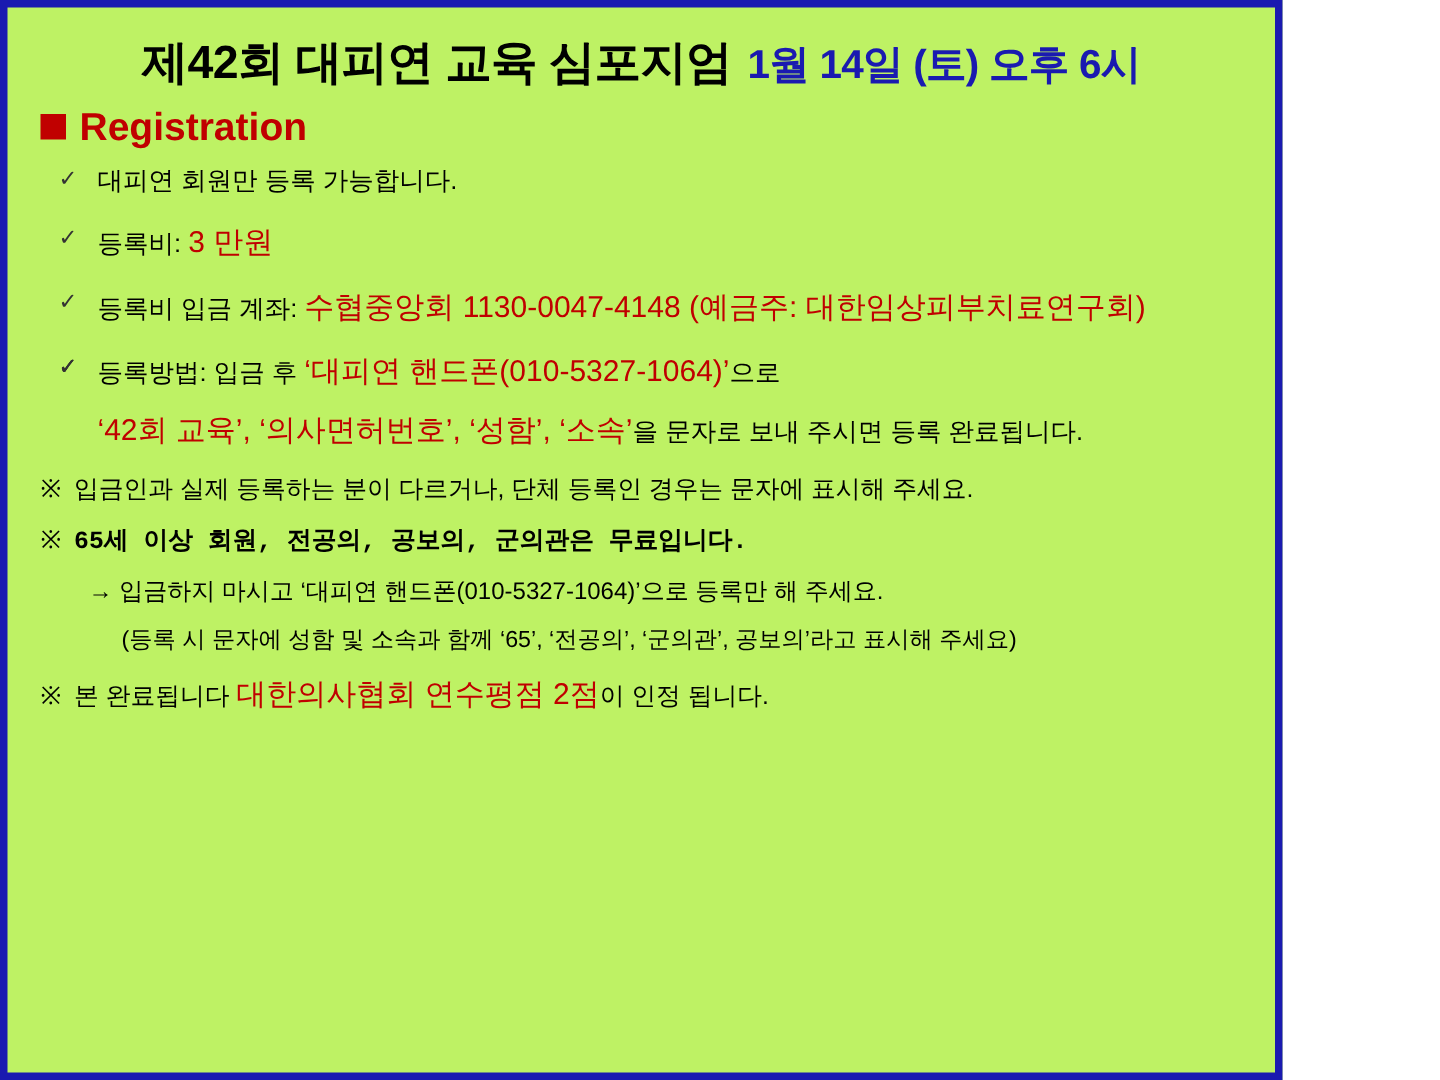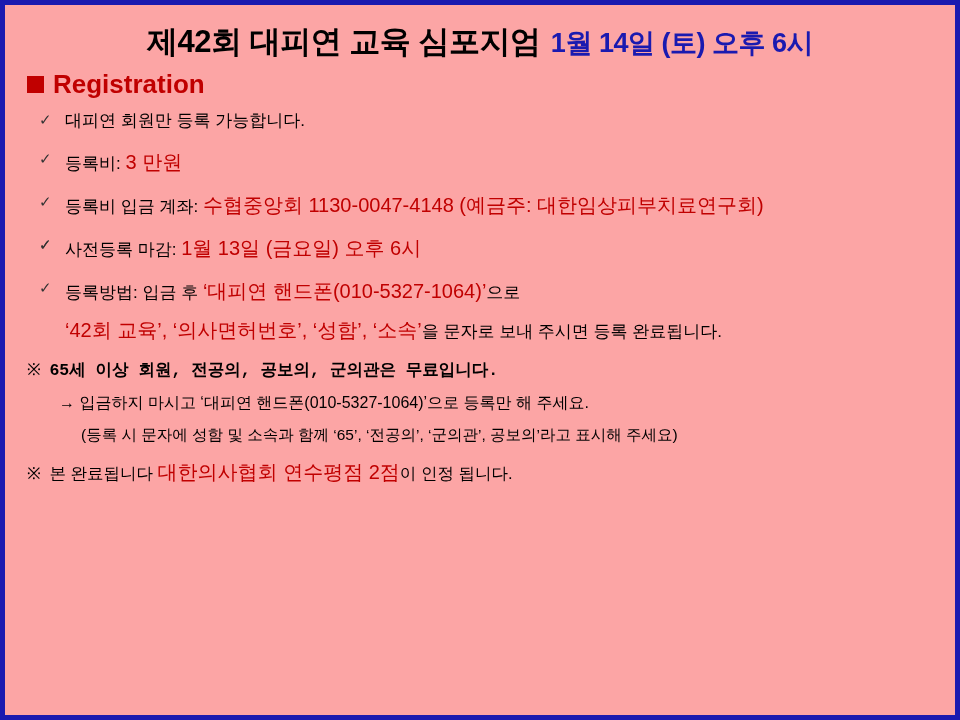--- a/index.html
+++ b/index.html
@@ -9,24 +9,24 @@
   body {
     width: 960px;
     height: 720px;
     background: #ffffff;
     font-family: "Liberation Sans", sans-serif;
     overflow: hidden;
   }
   .page {
     position: relative;
     box-sizing: border-box;
-    width: 960px;
+    width: 855px;
     height: 720px;
     border: 5px solid #1a1ab0;
-    background: #fca5a5;
+    background: #bef264;
     padding: 10px 14px 16px 14px;
   }
 
   
   .title-row {
     text-align: center;
     white-space: nowrap;
     margin-top: 6px;
     margin-bottom: 4px;
   }
@@ -150,24 +150,25 @@
   <div class="section-head">
     <span class="sq"></span>
     <span class="section-title">Registration</span>
   </div>
 
   <ul class="bullets">
       <li><span class="check">✓</span><span><span>대피연 회원만 등록 가능합니다.</span></span></li>
       <li><span class="check">✓</span><span><span>등록비: </span><span class="red-lg">3 만원</span></span></li>
       <li><span class="check">✓</span><span><span>등록비 입금 계좌: </span><span class="red-lg">수협중앙회 1130-0047-4148 (예금주: 대한임상피부치료연구회)</span></span></li>
       <li><span class="check">✓</span></li>
-      <li><span class="check">✓</span><span><span>사전등록 마감: </span><span class="red-lg">1월 13일 (금요일) 오후 6시</span></span></li>
+      <li><span class="check">✓</span></li>
       <li><span class="check">✓</span><span><span>등록방법: 입금 후 </span><span class="red-lg">‘대피연 핸드폰(010-5327-1064)’</span><span>으로</span><span class="indent-line"></span><span class="red-lg">‘42회 교육’, ‘의사면허번호’, ‘성함’, ‘소속’</span><span>을 문자로 보내 주시면 등록 완료됩니다.</span></span></li>
     </ul>
 
   <div class="notes">
+      <div class="note"><span class="mark">※</span> <span><span>입금인과 실제 등록하는 분이 다르거나, 단체 등록인 경우는 문자에 표시해 주세요.</span></span></div>
       <div class="note"><span class="mark">※</span> <span><span class="b">65세 이상 회원, 전공의, 공보의, 군의관은 무료입니다.</span></span></div>
       <div class="note-sub"><span class="mark">→</span> <span><span>입금하지 마시고 ‘대피연 핸드폰(010-5327-1064)’으로 등록만 해 주세요.</span></span></div>
       <div class="note-sub2"><span><span>(등록 시 문자에 성함 및 소속과 함께 ‘65’, ‘전공의’, ‘군의관’, 공보의’라고 표시해 주세요)</span></span></div>
       <div class="note"><span class="mark">※</span> <span><span>본 완료됩니다 </span><span class="red-lg">대한의사협회 연수평점 2점</span><span>이 인정 됩니다.</span></span></div>
     </div>
 
 </div>
 
 </body></html>

